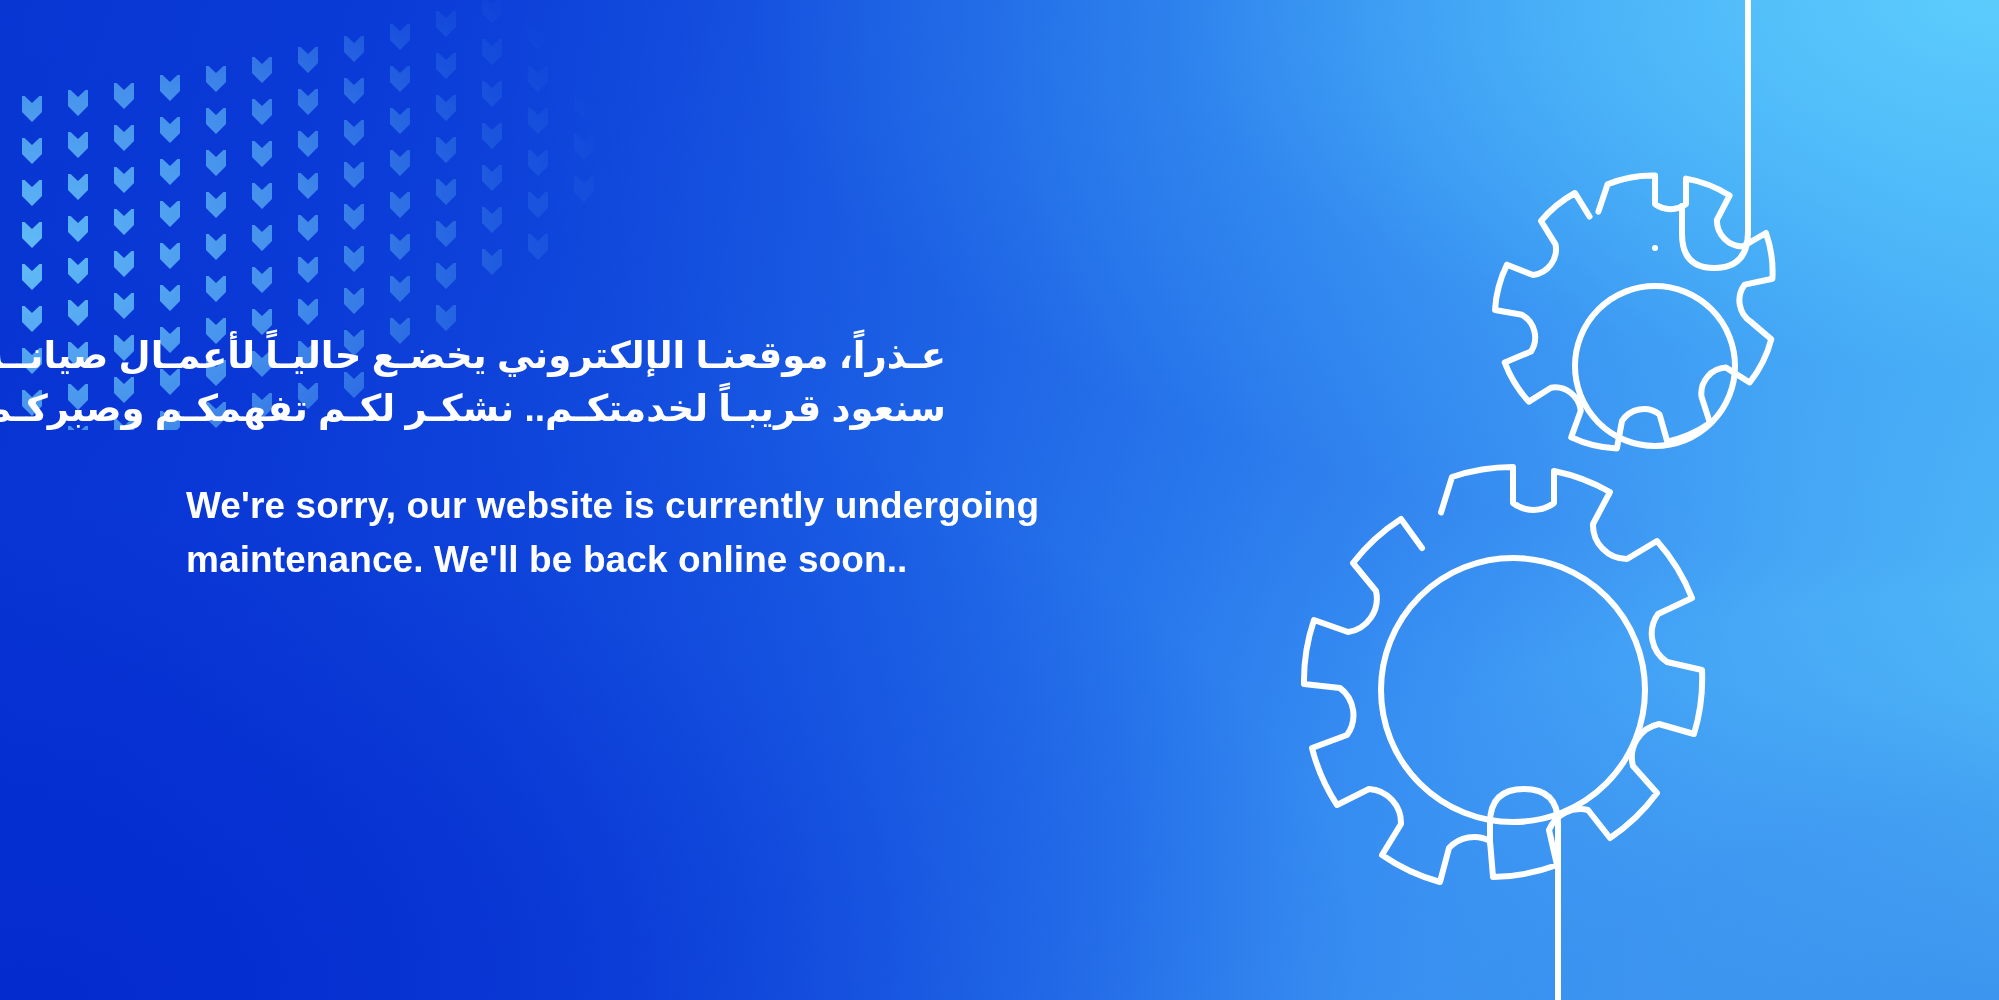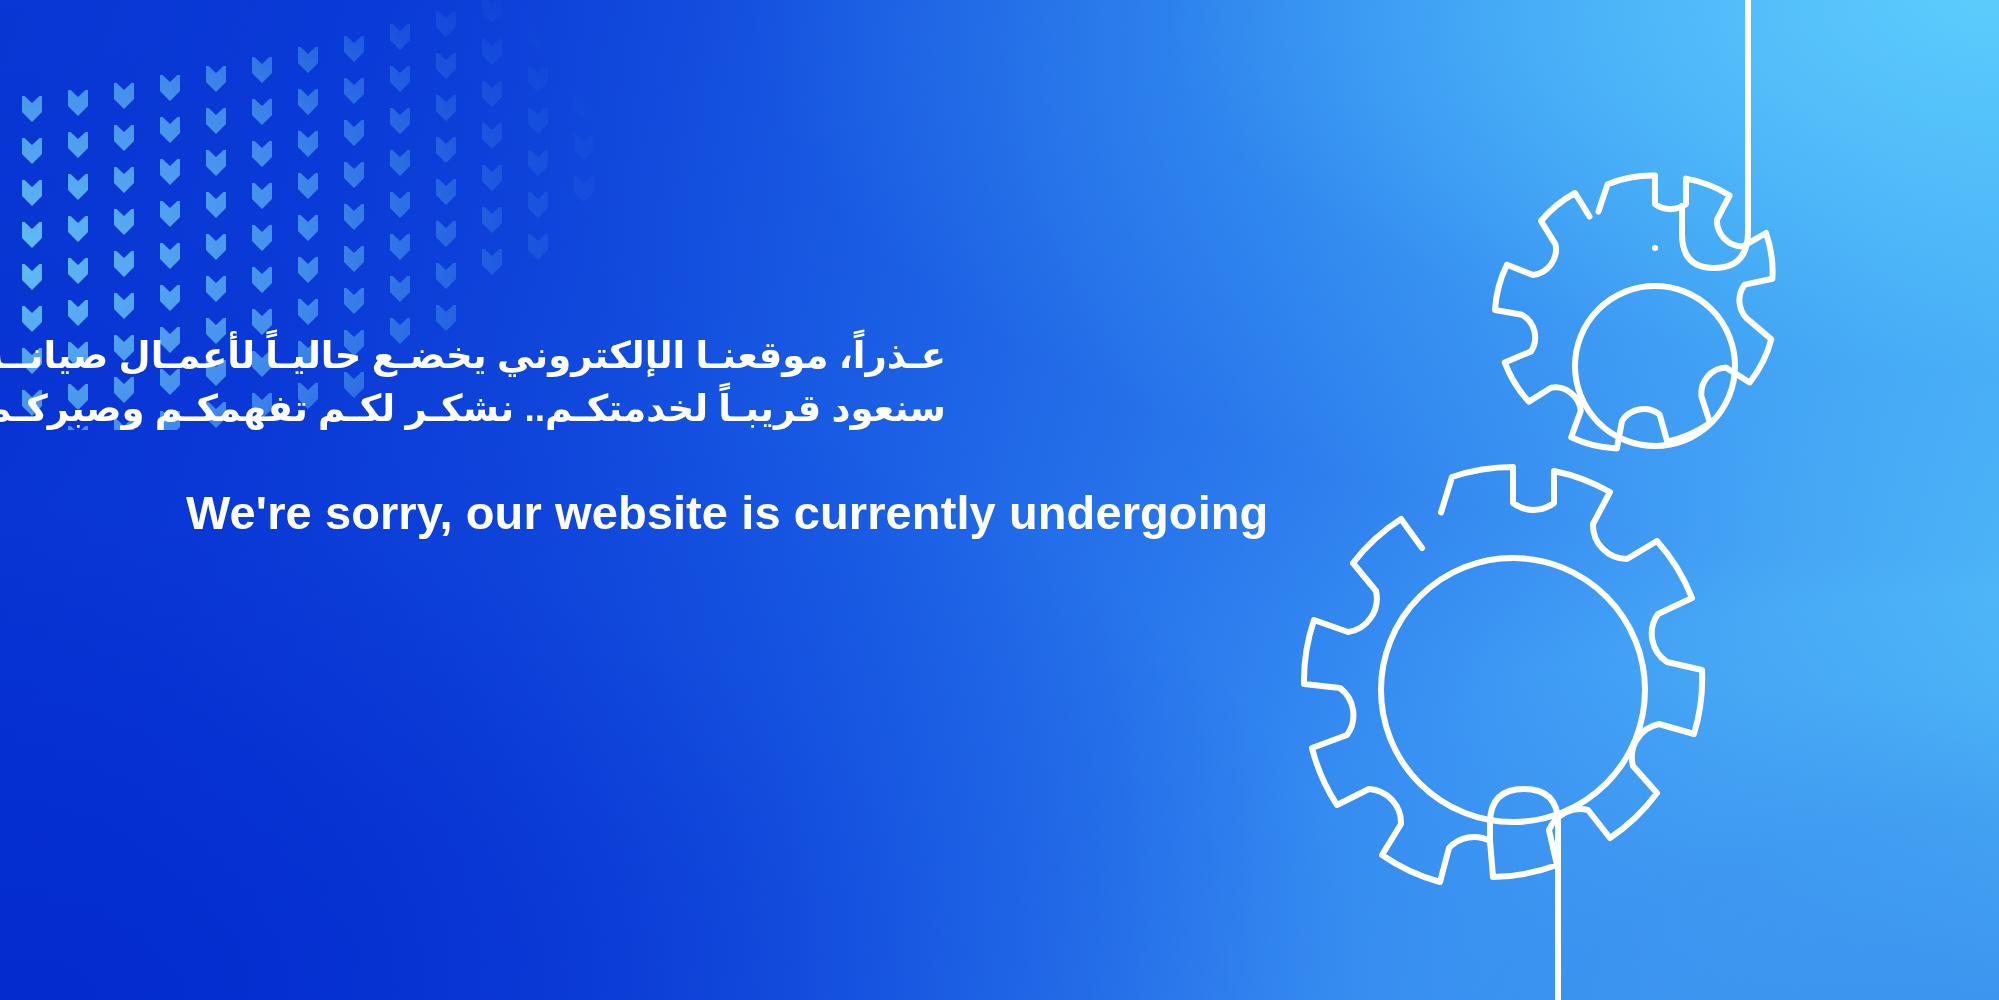--- a/index.html
+++ b/index.html
@@ -103,21 +103,21 @@
     font-weight: 600;
     letter-spacing: 0.2px;
     width: 760px;
     margin: 0;
   }
   .msg-ar .ar-line { display: block; white-space: nowrap; }
   .msg-en {
     margin: 0;
     padding-top: 44px;
     color: #ffffff;
-    font-size: 47px;
+    font-size: 37px;
     line-height: 1.46;
     font-weight: 700;
     letter-spacing: 0.1px;
   }
   .msg-en .en-line { display: block; white-space: nowrap; }
 </style>
 </head>
 <body>
 
 <div id="page">
@@ -407,16 +407,17 @@
     </svg>
   </div>
 
   <div class="message">
     <div class="msg-ar" lang="ar" dir="rtl">
       <span class="ar-line">عـذراً، موقعنـا الإلكتروني يخضـع حاليـاً لأعمـال صيانــة.</span>
       <span class="ar-line">سنعود قريبـاً لخدمتكـم.. نشكـر لكـم تفهمكـم وصبركـم</span>
     </div>
     <div class="msg-en" lang="en" dir="ltr">
       <span class="en-line">We're sorry, our website is currently undergoing</span>
+      <span class="en-line">maintenance. We'll be back online soon..</span>
     </div>
   </div>
 
 </div>
 
 </body></html>

